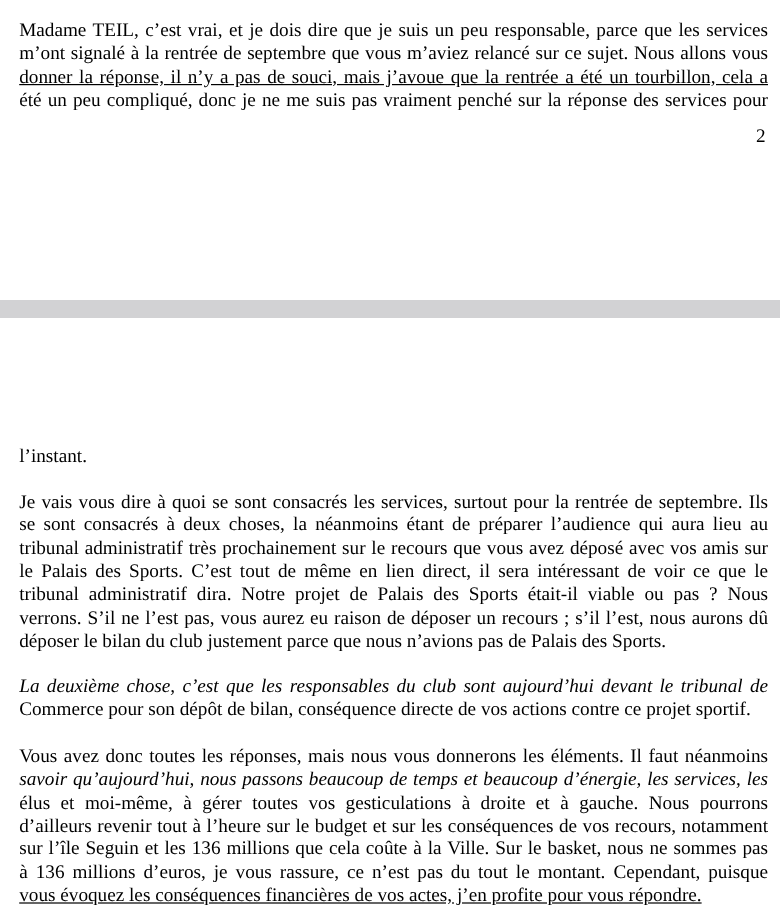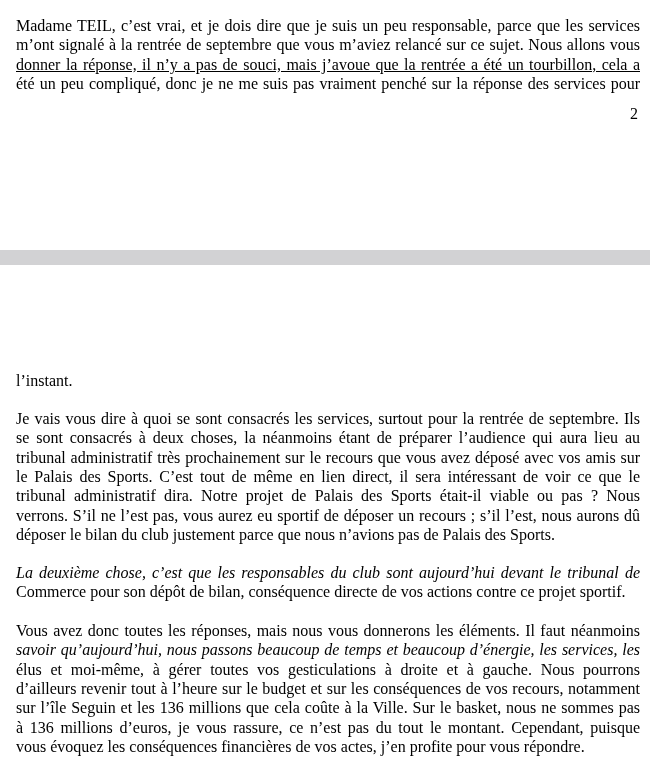--- a/index.html
+++ b/index.html
@@ -82,31 +82,31 @@
   <section class="page-region p2">
     <div class="para p2-cont">
         <div class="line last" style="white-space: normal;">l’instant.</div>
       </div>
     <div class="para p2-a">
         <div class="line" style="white-space: normal;">Je vais vous dire à quoi se sont consacrés les services, surtout pour la rentrée de septembre. Ils</div>
         <div class="line" style="white-space: normal;">se sont consacrés à deux choses, la néanmoins étant de préparer l’audience qui aura lieu au</div>
         <div class="line" style="white-space: normal;">tribunal administratif très prochainement sur le recours que vous avez déposé avec vos amis sur</div>
         <div class="line" style="white-space: normal;">le Palais des Sports. C’est tout de même en lien direct, il sera intéressant de voir ce que le</div>
         <div class="line" style="white-space: normal;">tribunal administratif dira. Notre projet de Palais des Sports était-il viable ou pas ? Nous</div>
-        <div class="line" style="white-space: normal;">verrons. S’il ne l’est pas, vous aurez eu sportif de déposer un recours ; s’il l’est, nous aurons dû</div>
+        <div class="line" style="white-space: normal;">verrons. S’il ne l’est pas, vous aurez eu raison de déposer un recours ; s’il l’est, nous aurons dû</div>
         <div class="line last" style="white-space: normal;">déposer le bilan du club justement parce que nous n’avions pas de Palais des Sports.</div>
       </div>
     <div class="para p2-b">
         <div class="line" style="white-space: normal; font-style: italic;">La deuxième chose, c’est que les responsables du club sont aujourd’hui devant le tribunal de</div>
         <div class="line last" style="white-space: normal;">Commerce pour son dépôt de bilan, conséquence directe de vos actions contre ce projet sportif.</div>
       </div>
     <div class="para p2-c">
         <div class="line" style="white-space: normal;">Vous avez donc toutes les réponses, mais nous vous donnerons les éléments. Il faut néanmoins</div>
         <div class="line" style="white-space: normal; font-style: italic;">savoir qu’aujourd’hui, nous passons beaucoup de temps et beaucoup d’énergie, les services, les</div>
         <div class="line" style="white-space: normal;">élus et moi-même, à gérer toutes vos gesticulations à droite et à gauche. Nous pourrons</div>
         <div class="line" style="white-space: normal;">d’ailleurs revenir tout à l’heure sur le budget et sur les conséquences de vos recours, notamment</div>
         <div class="line" style="white-space: normal;">sur l’île Seguin et les 136 millions que cela coûte à la Ville. Sur le basket, nous ne sommes pas</div>
         <div class="line" style="white-space: normal;">à 136 millions d’euros, je vous rassure, ce n’est pas du tout le montant. Cependant, puisque</div>
-        <div class="line last" style="white-space: normal;">vous évoquez les conséquences financières de vos actes, j’en profite pour vous répondre.</div>
+        <div class="line last" style="white-space: normal; text-decoration: underline;">vous évoquez les conséquences financières de vos actes, j’en profite pour vous répondre.</div>
       </div>
   </section>
 
 </div>
 
 </body></html>

